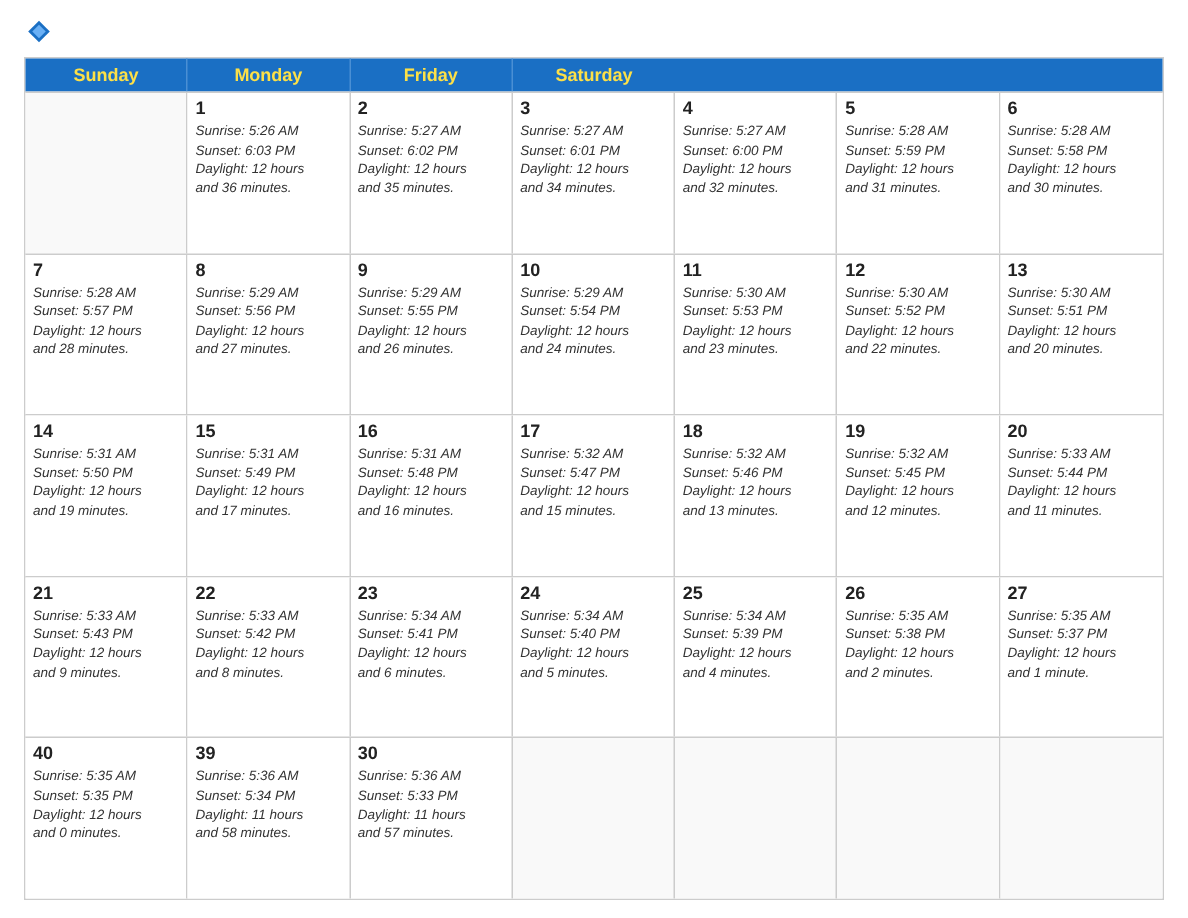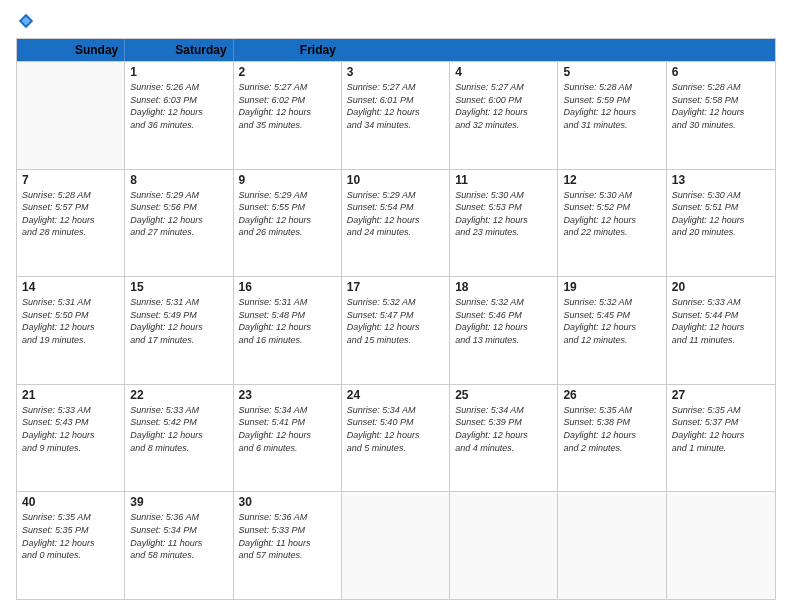--- a/index.html
+++ b/index.html
@@ -60,25 +60,25 @@
       display: flex;
       flex-direction: column;
       border: 1px solid #ccc;
     }
     .cal-header {
       display: grid;
       grid-template-columns: repeat(7, 1fr);
       background: #1a6fc4;
     }
     .cal-header-cell {
-      color: #000000;
+      color: #fde047;
       font-size: 12px;
       font-weight: bold;
       padding: 4px 6px;
-      text-align: right;
+      text-align: center;
       border-right: 1px solid #4a8fd4;
     }
     .cal-header-cell:last-child { border-right: none; }
     .cal-body {
       flex: 1;
       display: flex;
       flex-direction: column;
     }
     .cal-row {
       display: grid;
@@ -127,22 +127,23 @@
     </div>
     <div class="title-block">
       <div class="month-title"></div>
       <div class="location"></div>
     </div>
   </div>
 
   <div class="calendar">
     <div class="cal-header">
     <div class="cal-header-cell">Sunday</div>
+        <div class="cal-header-cell">Monday</div>
+        <div class="cal-header-cell">Friday</div>
         <div class="cal-header-cell">Saturday</div>
-        <div class="cal-header-cell">Friday</div>
       </div>
     <div class="cal-body">
     <div class="cal-row">
           <div class="cal-cell empty"></div>
           <div class="cal-cell">
             <div class="day-num">1</div>
             <div class="cell-text" style="white-space: pre-line;">Sunrise: 5:26 AM
 Sunset: 6:03 PM
 Daylight: 12 hours
 and 36 minutes.</div>

